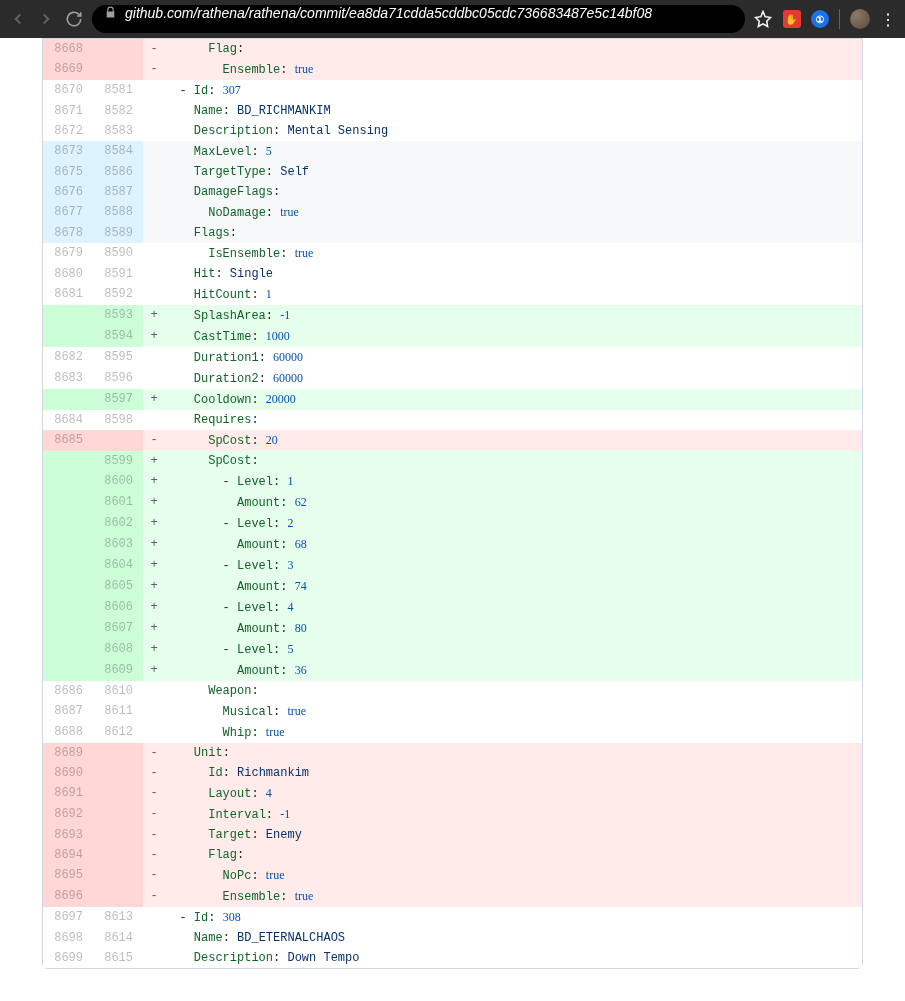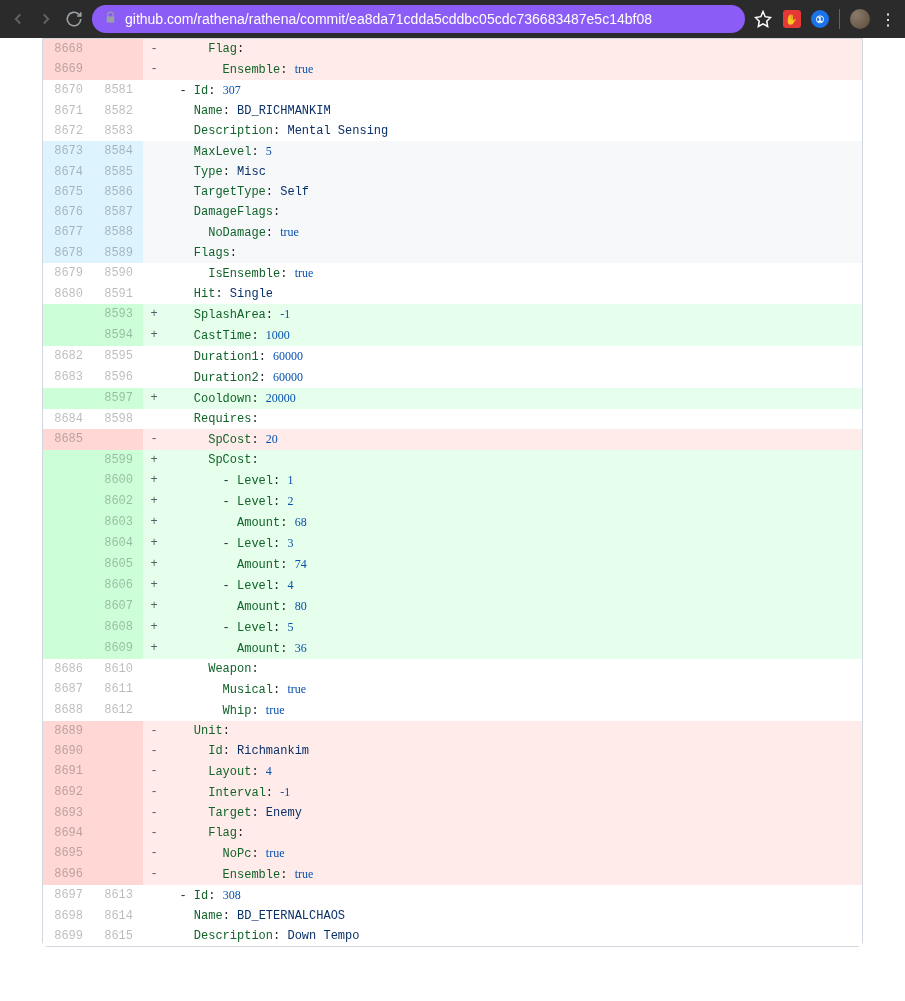--- a/index.html
+++ b/index.html
@@ -2,21 +2,21 @@
 <html><head>
 <meta charset="utf-8">
 <style>
 * { margin: 0; padding: 0; box-sizing: border-box; }
 body { font-family: -apple-system, BlinkMacSystemFont, "Segoe UI", Helvetica, Arial, sans-serif; background: #fff; }
 
 
 .browser-toolbar { background: #2b2b2b; height: 38px; display: flex; align-items: center; padding: 0 8px; gap: 8px; }
 .nav-icon { width: 20px; height: 20px; display: flex; align-items: center; justify-content: center; color: #9aa0a6; cursor: pointer; }
 .nav-icon.disabled { color: #5f6368; }
-.url-bar { flex: 1; background: #8b5cf6; border-radius: 15px; height: 28px; display: flex; align-items: center; padding: 0 12px; gap: 8px; }
+.url-bar { flex: 1; background: #000000; border-radius: 15px; height: 28px; display: flex; align-items: flex-start; padding: 0 12px; gap: 8px; font-style: italic; }
 .lock-icon { color: #9aa0a6; }
 .url-text { color: #fff; font-size: 14px; white-space: nowrap; overflow: hidden; }
 .toolbar-right { display: flex; align-items: center; gap: 10px; }
 .ext-icon { width: 18px; height: 18px; border-radius: 3px; display:flex; align-items:center; justify-content:center; }
 .ext-red { background: #e53935; color:#fff; font-size:10px; font-weight:bold; }
 .ext-blue { background: #1a73e8; border-radius:50%; color:#fff; font-size:10px; font-weight:bold; }
 .divider { width: 1px; height: 20px; background: #5f6368; }
 .avatar { width: 20px; height: 20px; border-radius: 50%; background: radial-gradient(circle at 30% 30%, #8a7a6a, #5a4a3a); }
 .menu-dots { color: #fff; font-size: 16px; letter-spacing: 1px; }
 
@@ -116,26 +116,20 @@
           <td class="marker"> </td>
           <td class="code">    <span class="pl-ent">Description</span>: <span class="pl-s">Mental Sensing</span></td>
         </tr>
         <tr class="hunk">
           <td class="num">8673</td>
           <td class="num">8584</td>
           <td class="marker"> </td>
           <td class="code">    <span class="pl-ent">MaxLevel</span>: <span class="pl-c1">5</span></td>
         </tr>
         <tr class="hunk">
-          <td class="num">8674</td>
-          <td class="num">8585</td>
-          <td class="marker"> </td>
-          <td class="code">    <span class="pl-ent">Type</span>: <span class="pl-s">Misc</span></td>
-        </tr>
-        <tr class="hunk">
           <td class="num">8675</td>
           <td class="num">8586</td>
           <td class="marker"> </td>
           <td class="code">    <span class="pl-ent">TargetType</span>: <span class="pl-s">Self</span></td>
         </tr>
         <tr class="hunk">
           <td class="num">8676</td>
           <td class="num">8587</td>
           <td class="marker"> </td>
           <td class="code">    <span class="pl-ent">DamageFlags</span>:</td>
@@ -157,20 +151,26 @@
           <td class="num">8590</td>
           <td class="marker"> </td>
           <td class="code">      <span class="pl-ent">IsEnsemble</span>: <span class="pl-c1">true</span></td>
         </tr>
         <tr class="ctx">
           <td class="num">8680</td>
           <td class="num">8591</td>
           <td class="marker"> </td>
           <td class="code">    <span class="pl-ent">Hit</span>: <span class="pl-s">Single</span></td>
         </tr>
+        <tr class="ctx">
+          <td class="num">8681</td>
+          <td class="num">8592</td>
+          <td class="marker"> </td>
+          <td class="code">    <span class="pl-ent">HitCount</span>: <span class="pl-c1">1</span></td>
+        </tr>
         <tr class="add">
           <td class="num"></td>
           <td class="num">8593</td>
           <td class="marker">+</td>
           <td class="code">    <span class="pl-ent">SplashArea</span>: <span class="pl-c1">-1</span></td>
         </tr>
         <tr class="add">
           <td class="num"></td>
           <td class="num">8594</td>
           <td class="marker">+</td>
@@ -210,20 +210,26 @@
           <td class="num"></td>
           <td class="num">8599</td>
           <td class="marker">+</td>
           <td class="code">      <span class="pl-ent">SpCost</span>:</td>
         </tr>
         <tr class="add">
           <td class="num"></td>
           <td class="num">8600</td>
           <td class="marker">+</td>
           <td class="code">        - <span class="pl-ent">Level</span>: <span class="pl-c1">1</span></td>
+        </tr>
+        <tr class="add">
+          <td class="num"></td>
+          <td class="num">8601</td>
+          <td class="marker">+</td>
+          <td class="code">          <span class="pl-ent">Amount</span>: <span class="pl-c1">62</span></td>
         </tr>
         <tr class="add">
           <td class="num"></td>
           <td class="num">8602</td>
           <td class="marker">+</td>
           <td class="code">        - <span class="pl-ent">Level</span>: <span class="pl-c1">2</span></td>
         </tr>
         <tr class="add">
           <td class="num"></td>
           <td class="num">8603</td>

